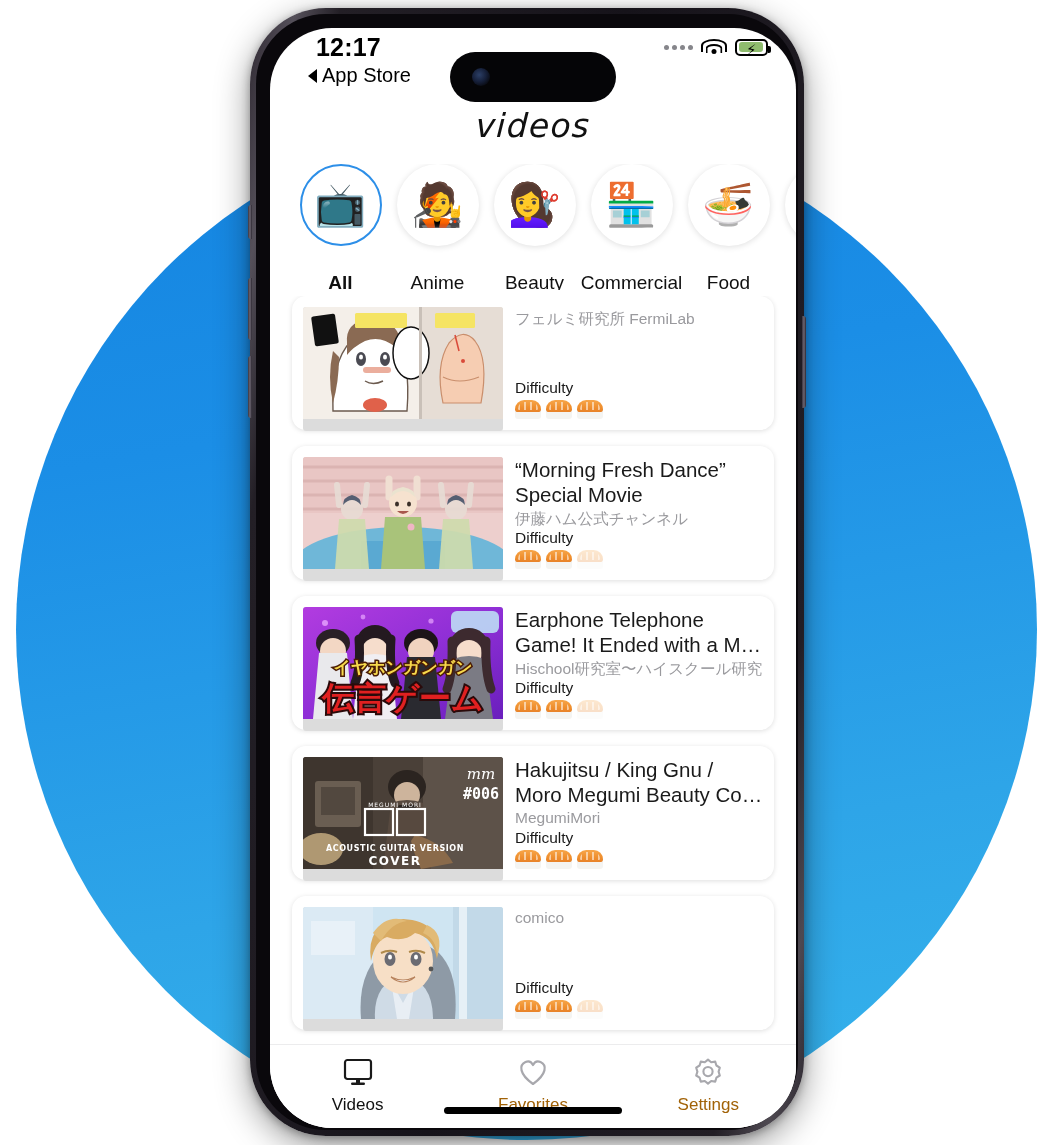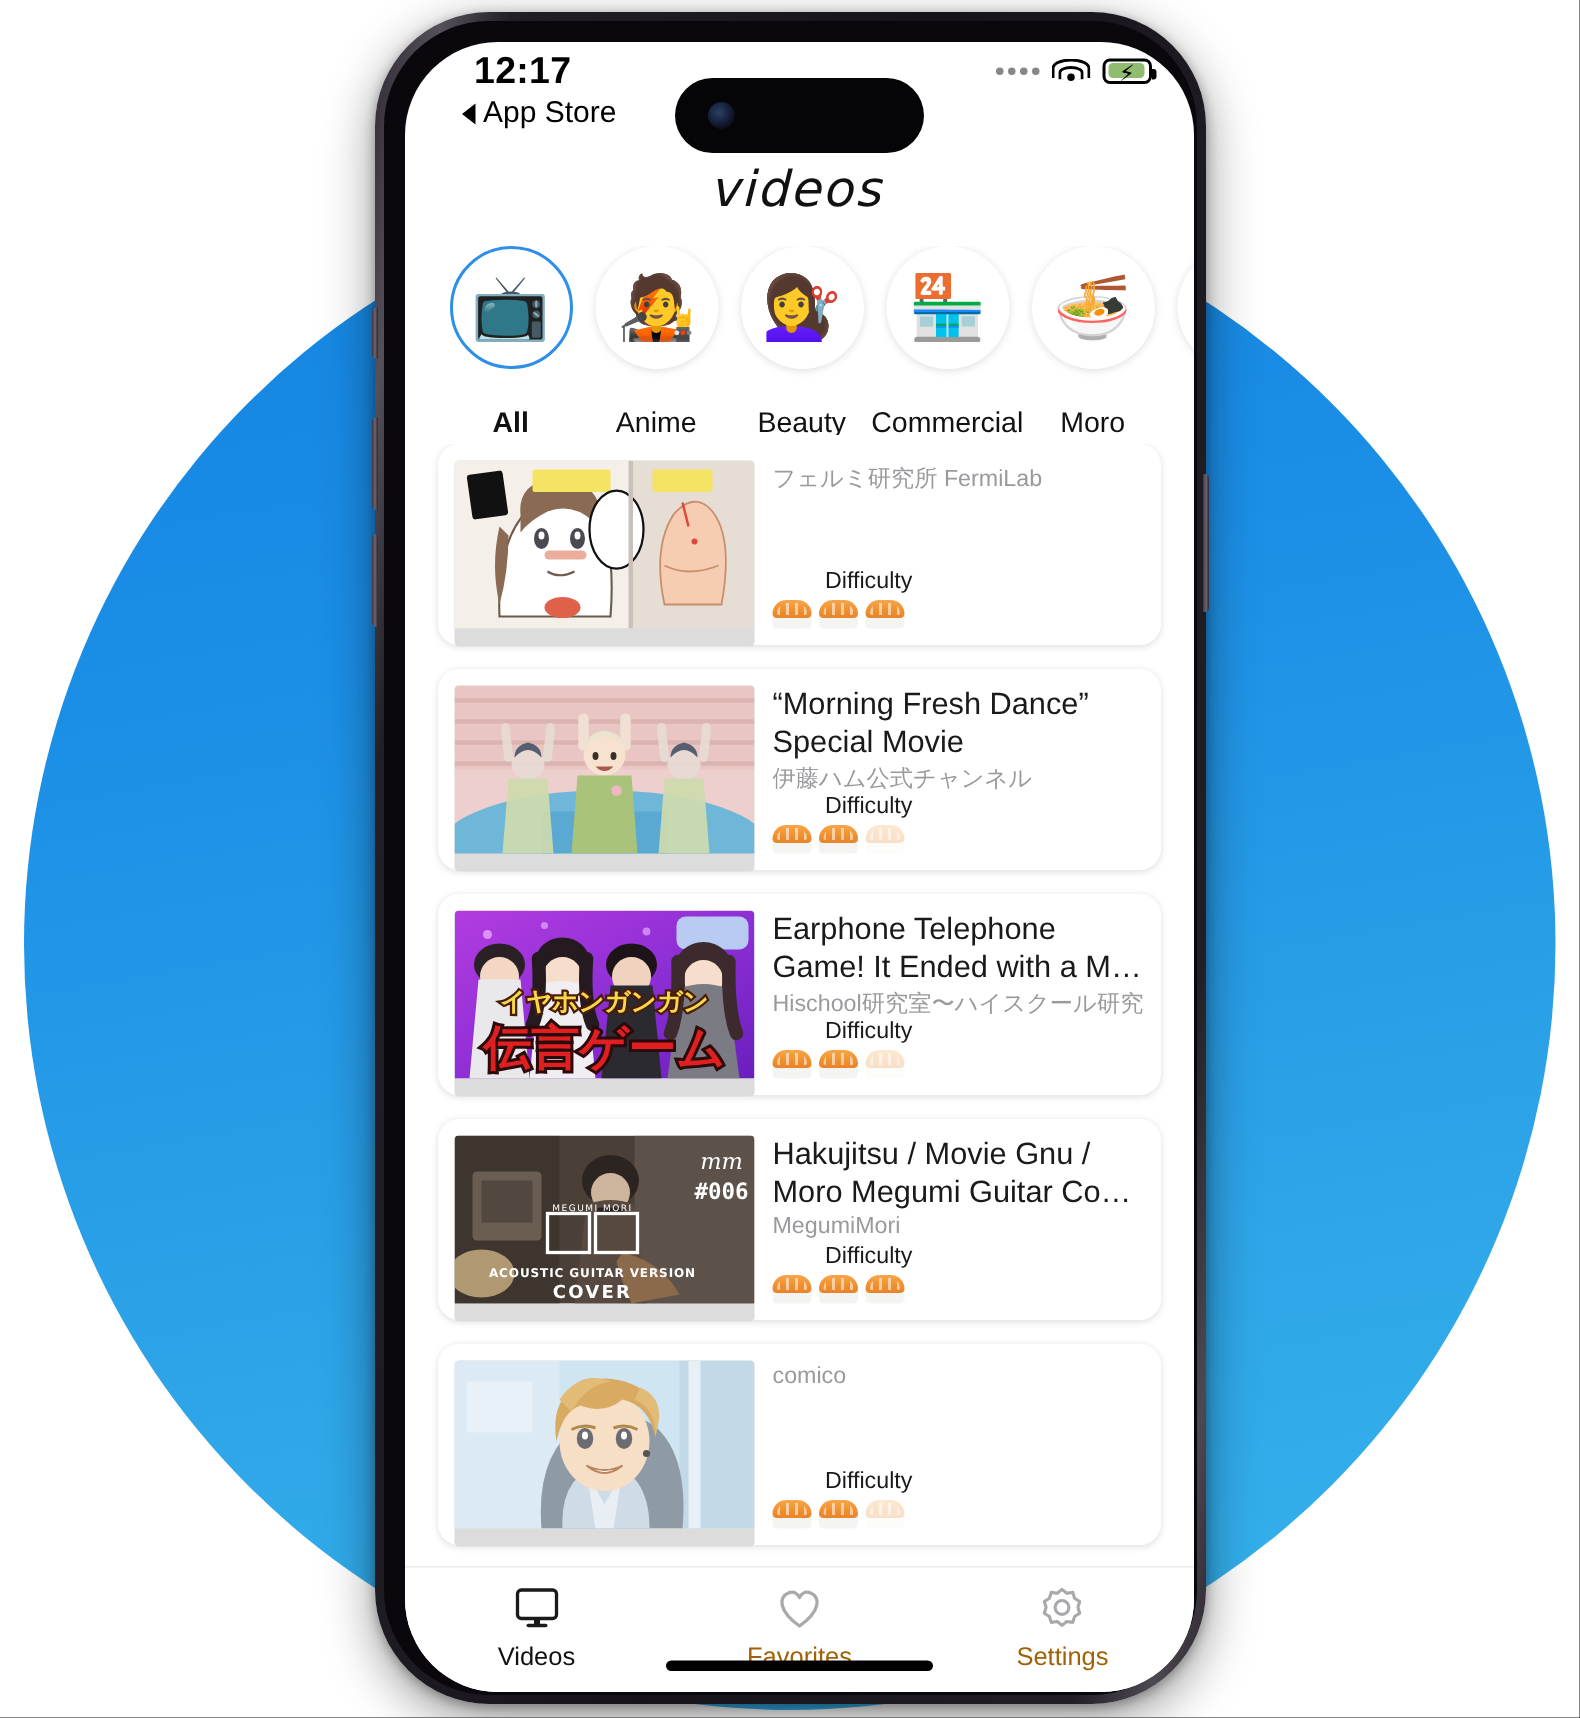--- a/index.html
+++ b/index.html
@@ -128,21 +128,21 @@
   .vmeta{flex:1;min-width:0;padding-left:12px;position:relative;}
   .vtitle{
     font-size:20.5px;line-height:25px;color:#1a1a1a;font-weight:400;
     white-space:nowrap;overflow:hidden;
   }
   .vtitle.two-line{white-space:normal;max-height:50px;}
   .vchannel{
     font-size:15.5px;color:#9a9a9e;margin-top:2px;white-space:nowrap;overflow:hidden;
   }
   .diff-wrap{position:absolute;left:12px;bottom:0;}
-  .diff-label{font-size:15.5px;color:#1a1a1a;margin-left:35px;}
+  .diff-label{font-size:15.5px;color:#1a1a1a;}
   .sushi-row{display:flex;gap:5px;margin-top:2px;}
   .sushi{width:26px;height:20px;position:relative;}
   .sushi .rice{position:absolute;left:0;bottom:0;width:26px;height:9px;background:#f4f4f2;border-radius:2px 2px 3px 3px;box-shadow:0 1px 0 rgba(0,0,0,.06) inset;}
   .sushi .fish{position:absolute;left:0;top:1px;width:26px;height:12px;
     background:linear-gradient(180deg,#f7a64a 0%,#ef8f2e 60%,#e8832a 100%);
     border-radius:13px 13px 4px 4px;}
   .sushi .fish:after{content:"";position:absolute;left:3px;top:2px;right:3px;height:8px;
     background:repeating-linear-gradient(90deg,rgba(255,255,255,.55) 0 2px,transparent 2px 6px);
     border-radius:10px 10px 2px 2px;}
   .sushi.off{opacity:.25;}
@@ -232,21 +232,21 @@
           <div class="bubble">
             <span>🏪</span>
           </div>
           <div class="clabel">Commercial</div>
         </div>
 
         <div class="chip">
           <div class="bubble">
             <span>🍜</span>
           </div>
-          <div class="clabel">Moro</div>
+          <div class="clabel">Food</div>
         </div>
 
         <div class="chip">
           <div class="bubble"></div>
           <div class="clabel"></div>
         </div>
 
       </div>
 
       <div id="video-list">
@@ -445,21 +445,21 @@
               <rect x="62" y="52" width="28" height="26" fill="none" stroke="#fff" stroke-width="2.2"></rect>
               <rect x="94" y="52" width="28" height="26" fill="none" stroke="#fff" stroke-width="2.2"></rect>
               <text x="178" y="22" text-anchor="middle" font-family="DejaVu Serif, serif" font-size="15" font-style="italic" fill="#ffffff">mm</text>
               <text x="178" y="42" text-anchor="middle" font-family="DejaVu Sans Mono, monospace" font-size="15" font-weight="bold" fill="#ffffff">#006</text>
               <text x="92" y="50" text-anchor="middle" font-family="DejaVu Sans, sans-serif" font-size="6" fill="#ffffff" letter-spacing="1">MEGUMI MORI</text>
               <text x="92" y="94" text-anchor="middle" font-family="DejaVu Sans, sans-serif" font-size="8" font-weight="bold" fill="#ffffff" letter-spacing=".6">ACOUSTIC GUITAR VERSION</text>
               <text x="92" y="108" text-anchor="middle" font-family="DejaVu Sans, sans-serif" font-size="12" font-weight="bold" fill="#ffffff" letter-spacing="1.5">COVER</text>
             </svg>
           </div>
           <div class="vmeta">
-            <div class="vtitle two-line">Hakujitsu / Movie Gnu / Moro Megumi Guitar Co…</div>
+            <div class="vtitle two-line">Hakujitsu / King Gnu / Moro Megumi Beauty Co…</div>
             <div class="vchannel">MegumiMori</div>
             <div class="diff-wrap">
               <div class="diff-label">Difficulty</div>
               <div class="sushi-row">
                 <span class="sushi">
                     <span class="rice"></span>
                     <span class="fish"></span>
                   </span>
                 <span class="sushi">
                     <span class="rice"></span>

